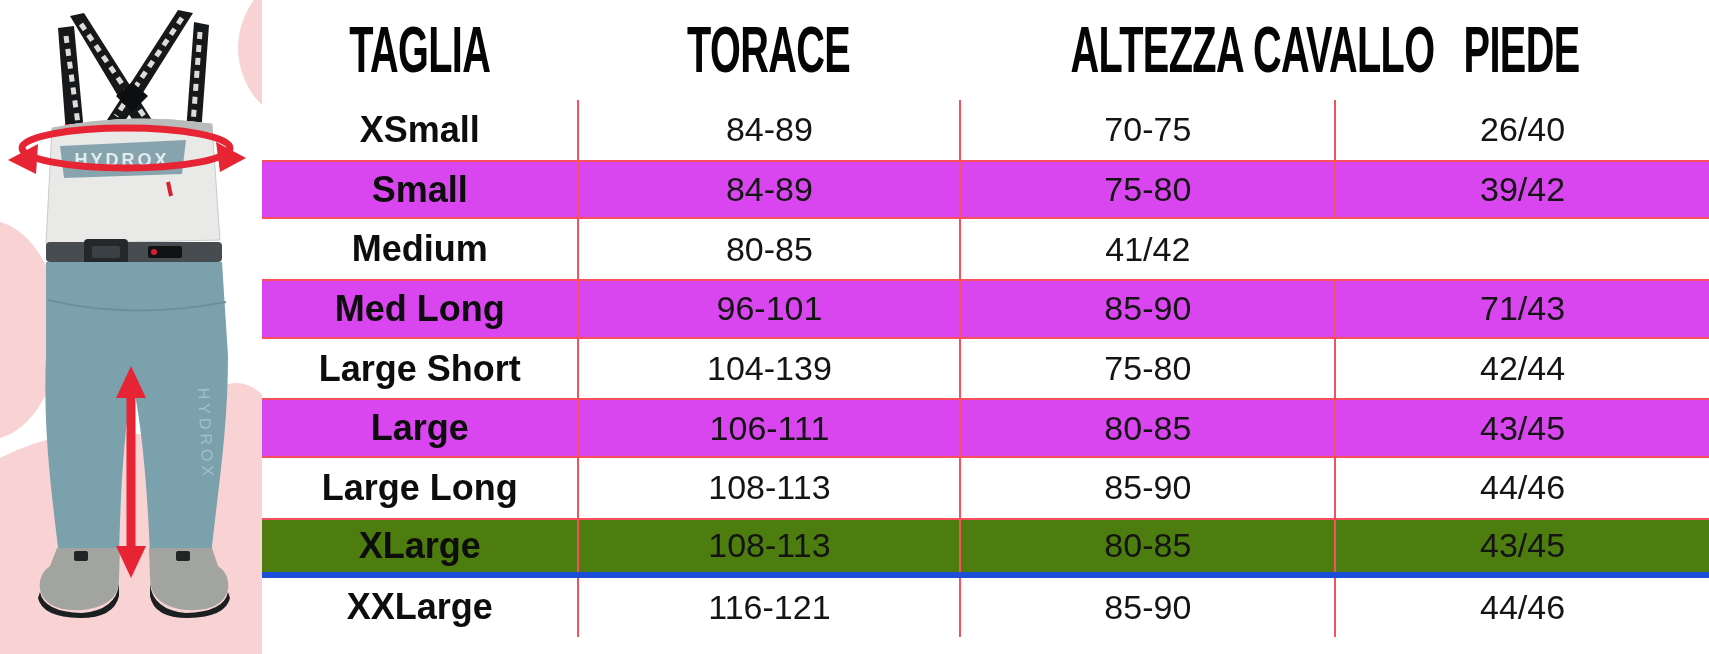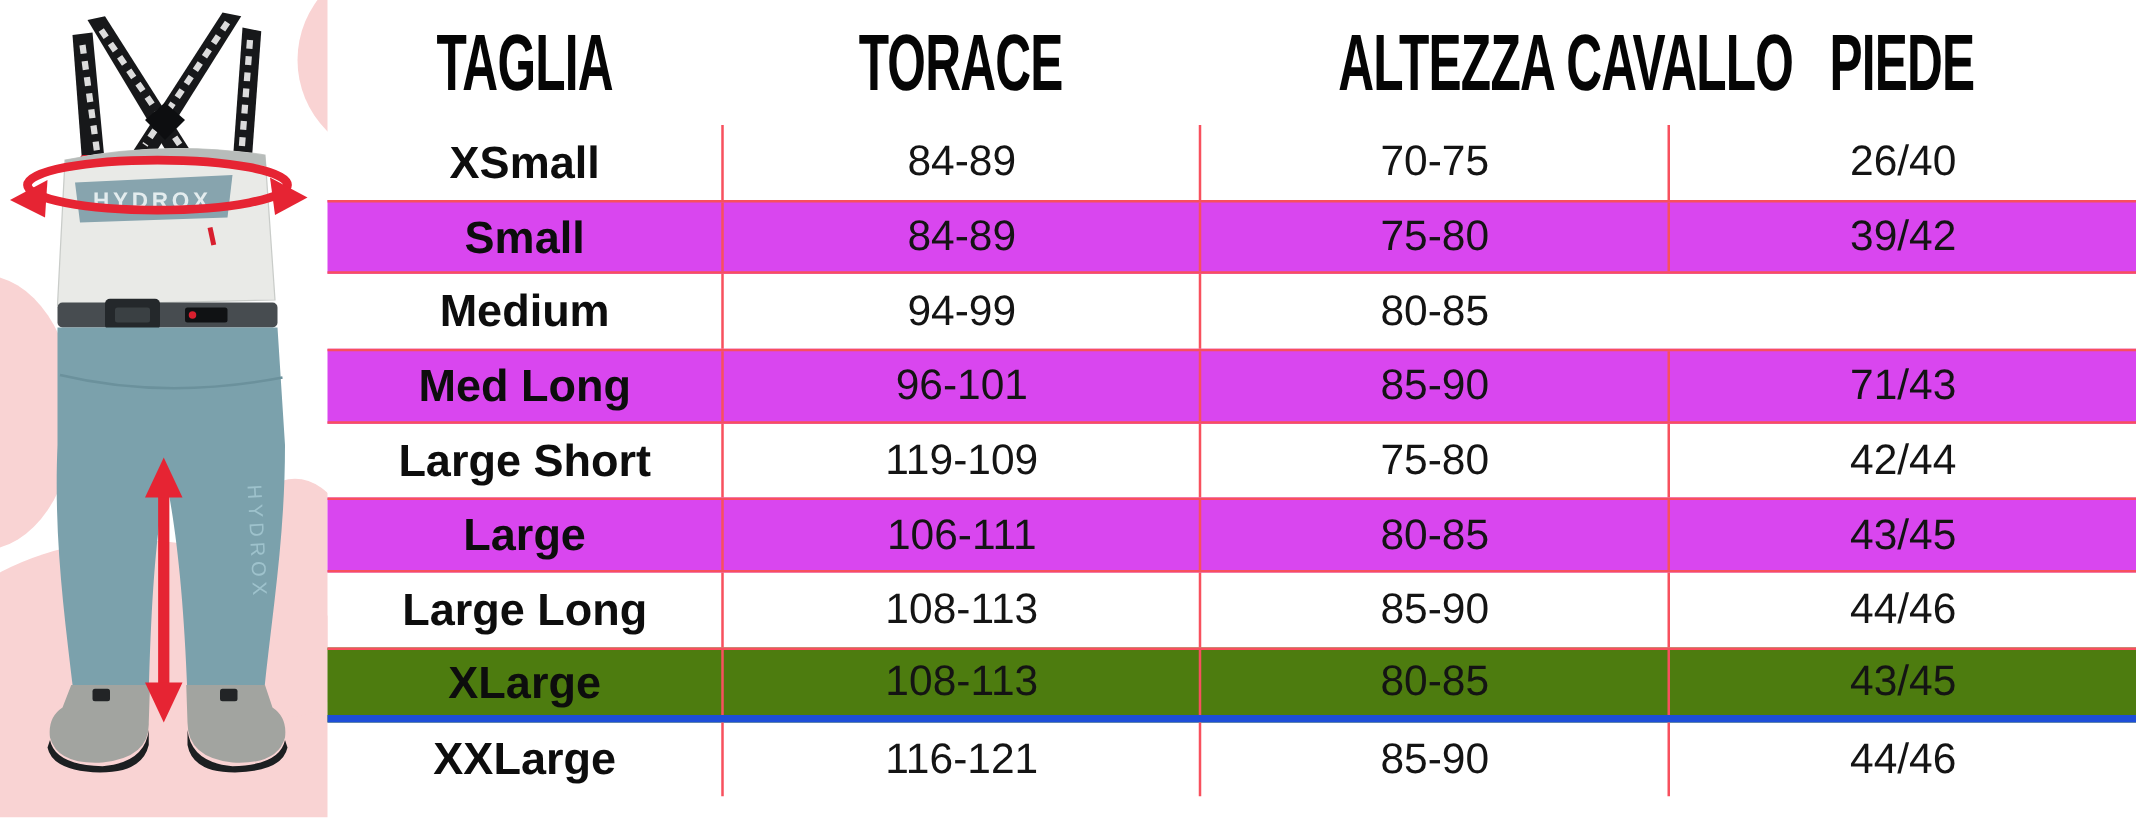--- a/index.html
+++ b/index.html
@@ -146,34 +146,34 @@
 
     <div class="row salmon">
       <div class="cell size">Small</div>
       <div class="cell vline">84-89</div>
       <div class="cell vline">75-80</div>
       <div class="cell vline">39/42</div>
     </div>
 
     <div class="row">
       <div class="cell size">Medium</div>
-      <div class="cell vline">94-99</div>
       <div class="cell vline">80-85</div>
+      <div class="cell vline">41/42</div>
     </div>
 
     <div class="row salmon">
       <div class="cell size">Med Long</div>
       <div class="cell vline">96-101</div>
       <div class="cell vline">85-90</div>
       <div class="cell vline">71/43</div>
     </div>
 
     <div class="row">
       <div class="cell size">Large Short</div>
-      <div class="cell vline">119-109</div>
+      <div class="cell vline">104-139</div>
       <div class="cell vline">75-80</div>
       <div class="cell vline">42/44</div>
     </div>
 
     <div class="row peach">
       <div class="cell size">Large</div>
       <div class="cell vline">106-111</div>
       <div class="cell vline">80-85</div>
       <div class="cell vline">43/45</div>
     </div>

